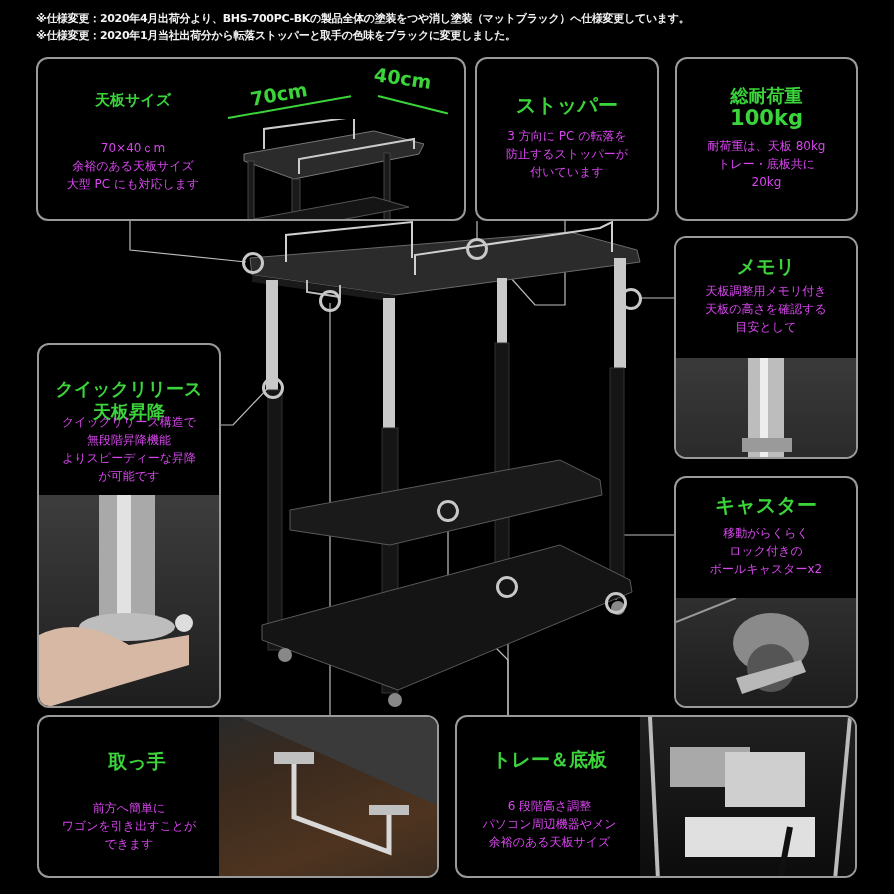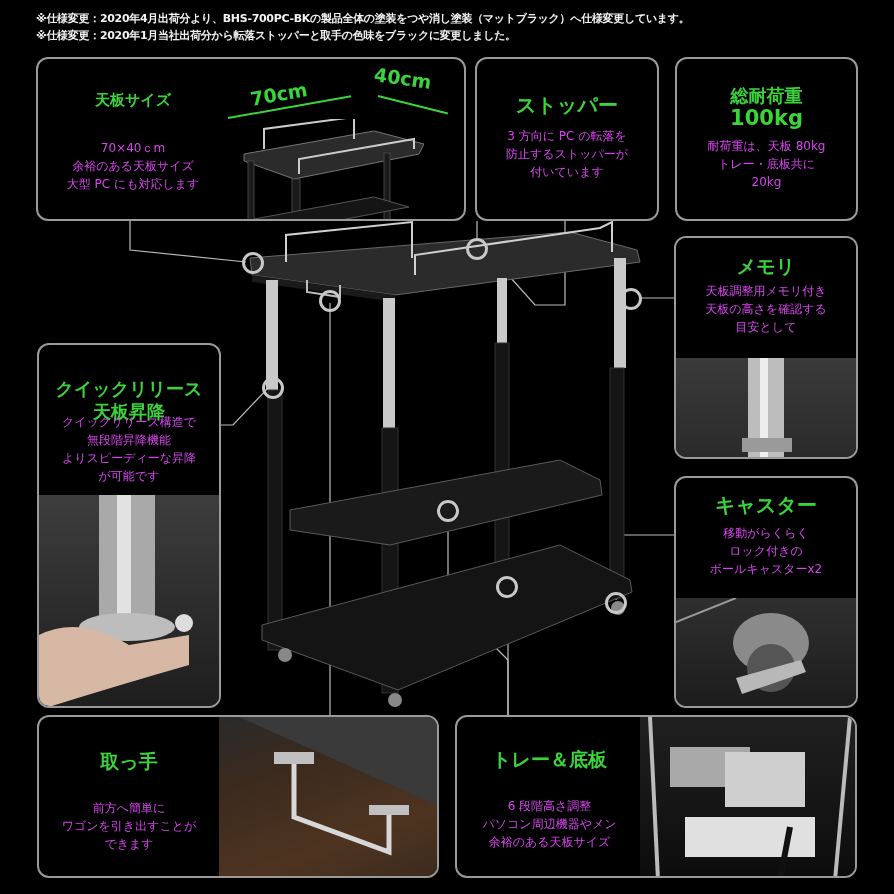--- a/index.html
+++ b/index.html
@@ -42,21 +42,21 @@
   #b-quick .title { position: absolute; left: 0; top: 12px; width: 100%; font-size: 18px; line-height: 23px; margin-top: 20px; }
   #b-quick .desc { position: absolute; left: 0; top: 68px; width: 100%; }
   #b-quick .photo { position: absolute; left: 0; top: 150px; width: 100%; height: 215px; background: linear-gradient(180deg,#3d3d3d,#1d1d1d); }
 
   #b-caster { left: 674px; top: 476px; width: 184px; height: 232px; }
   #b-caster .title { position: absolute; left: 0; top: 14px; width: 100%; font-size: 20px; }
   #b-caster .desc { position: absolute; left: 0; top: 46px; width: 100%; }
   #b-caster .photo { position: absolute; left: 0; top: 120px; width: 100%; height: 112px; background: linear-gradient(180deg,#2f2f2f,#1c1c1c); }
 
   #b-handle { left: 37px; top: 715px; width: 402px; height: 163px; }
-  #b-handle .title { position: absolute; left: 10px; top: 32px; width: 160px; font-size: 19px; }
+  #b-handle .title { position: absolute; left: 18px; top: 32px; width: 160px; font-size: 19px; }
   #b-handle .desc { position: absolute; left: 10px; top: 82px; width: 160px; }
   #b-handle .photo { position: absolute; left: 180px; top: 0; width: 222px; height: 163px; background: linear-gradient(160deg,#2a2a2a 0%,#3a2a1e 30%,#4e3420 70%,#3a2a1e 100%); }
 
   #b-tray { left: 455px; top: 715px; width: 402px; height: 163px; }
   #b-tray .title { position: absolute; left: 10px; top: 30px; width: 165px; font-size: 19px; }
   #b-tray .desc { position: absolute; left: 10px; top: 80px; width: 165px; }
   #b-tray .photo { position: absolute; left: 183px; top: 0; width: 219px; height: 163px; background: linear-gradient(180deg,#202020,#0c0c0c); }
 
   .cart { position: absolute; left: 0; top: 0; width: 894px; height: 894px; pointer-events: none; }
   .marker { position: absolute; width: 22px; height: 22px; border: 3px solid #c8c8c8; border-radius: 50%; }

